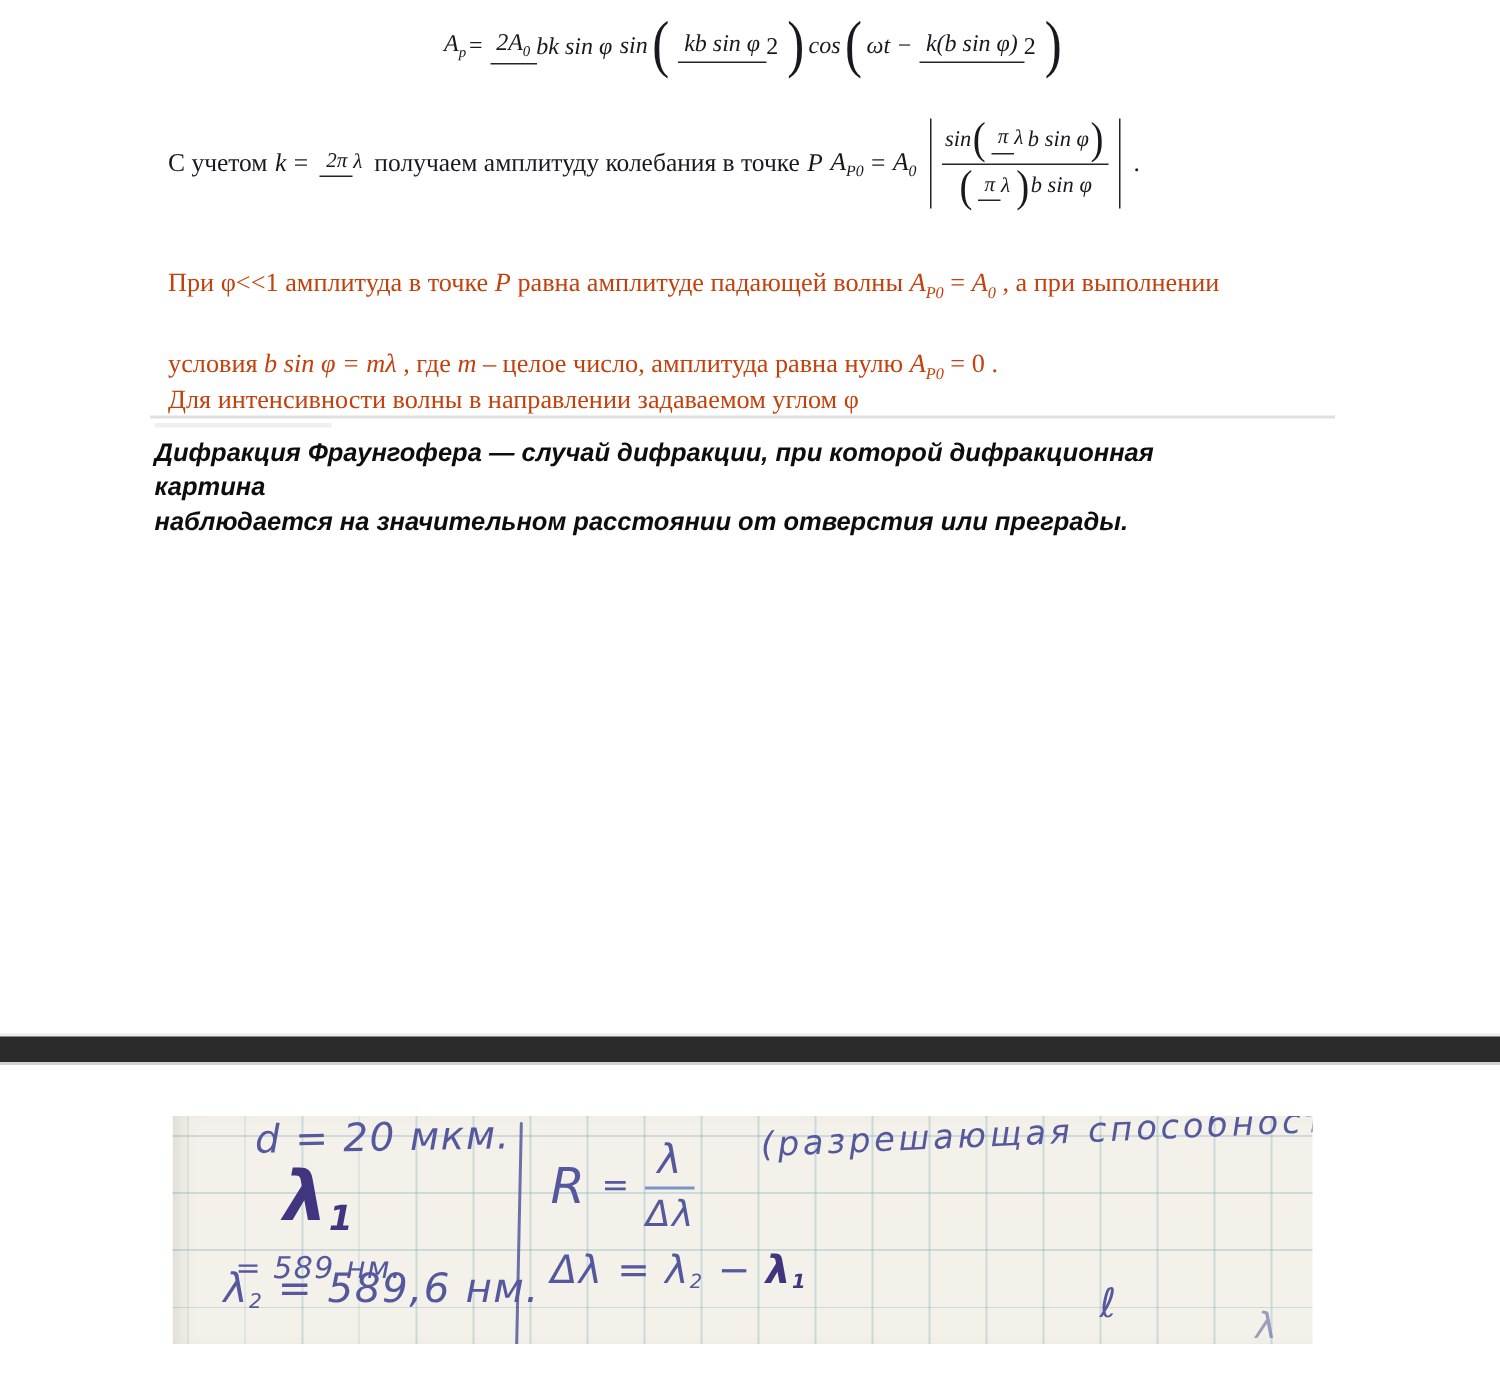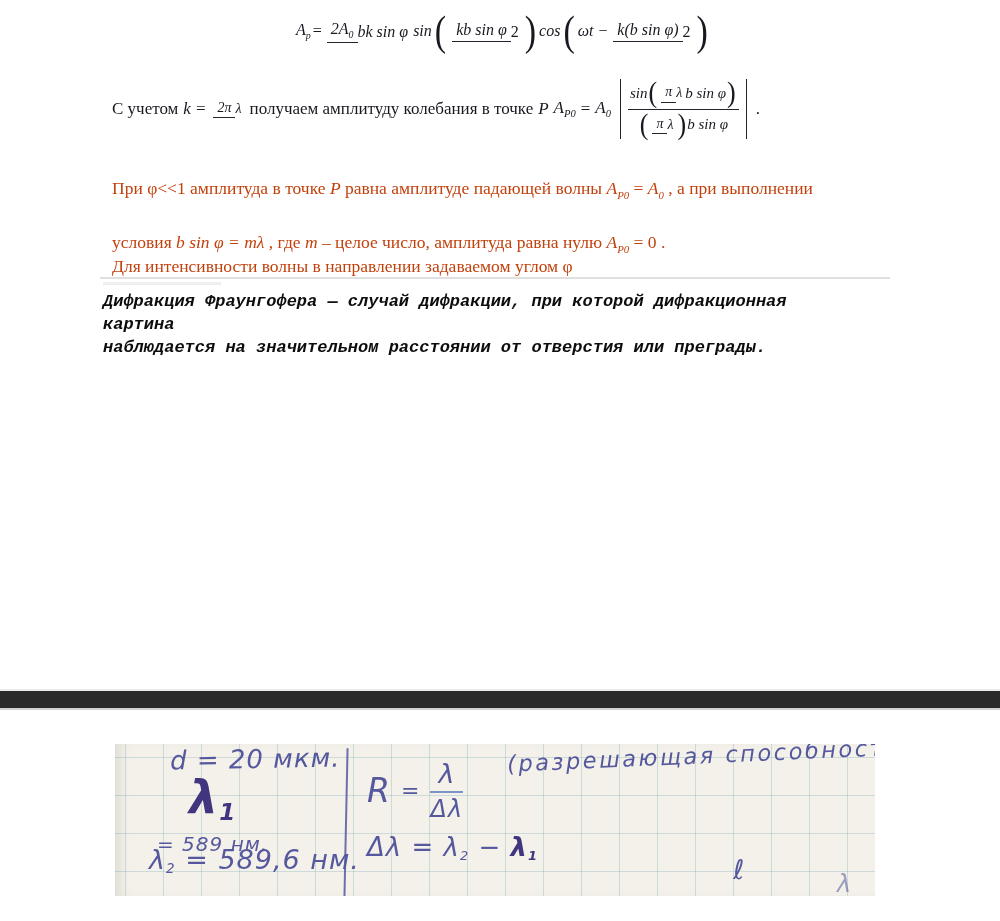--- a/index.html
+++ b/index.html
@@ -45,21 +45,21 @@
   #pline2 { top:220px;margin-top:12px; }
   #pline3 { top:256px; }
 
   .divider  { position:absolute; left:100px; top:277px; width:790px; height:2px;
               background:#e0e0e0; }
   .divider2 { position:absolute; left:103px; top:282px; width:118px; height:3px;
               background:#efefef; }
 
   
   #definition { position:absolute; left:103px; top:290px; width:720px;
-                font-family:Liberation Mono, monospace;
+                font-family:Liberation Sans, sans-serif;
                 font-weight:bold; font-style:italic;
                 font-size:17px; line-height:23px; color:#0d0d0d; }
 
   
   #separator-bar { position:absolute; left:0; top:691px; width:1000px; height:17px;
                    background:#2b2b2b;
                    box-shadow:0 2px 0 #d2d2d2, 0 -2px 0 #ececec; }
 
   
   #photo {

